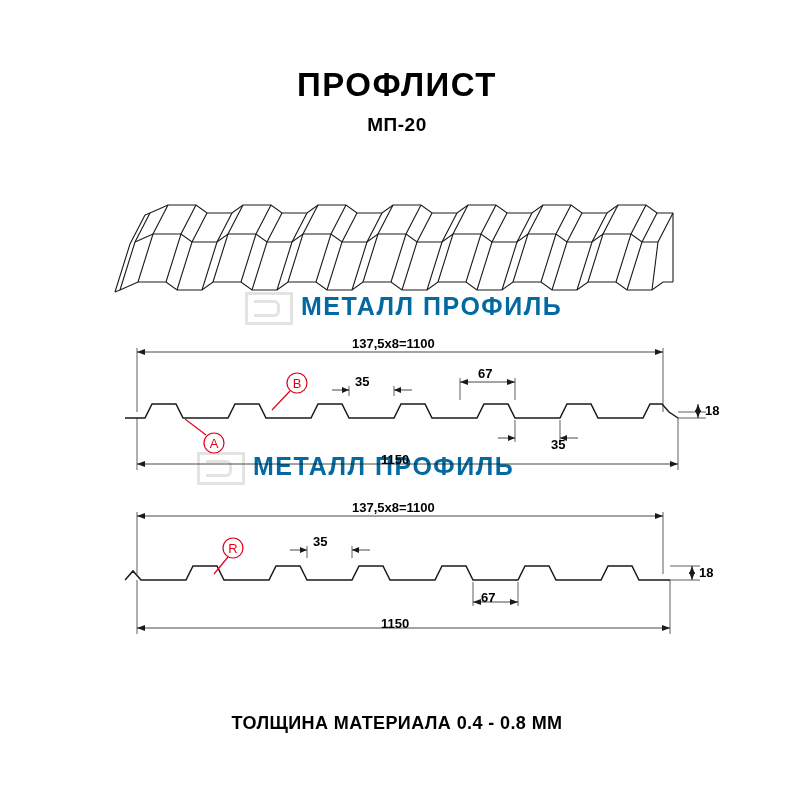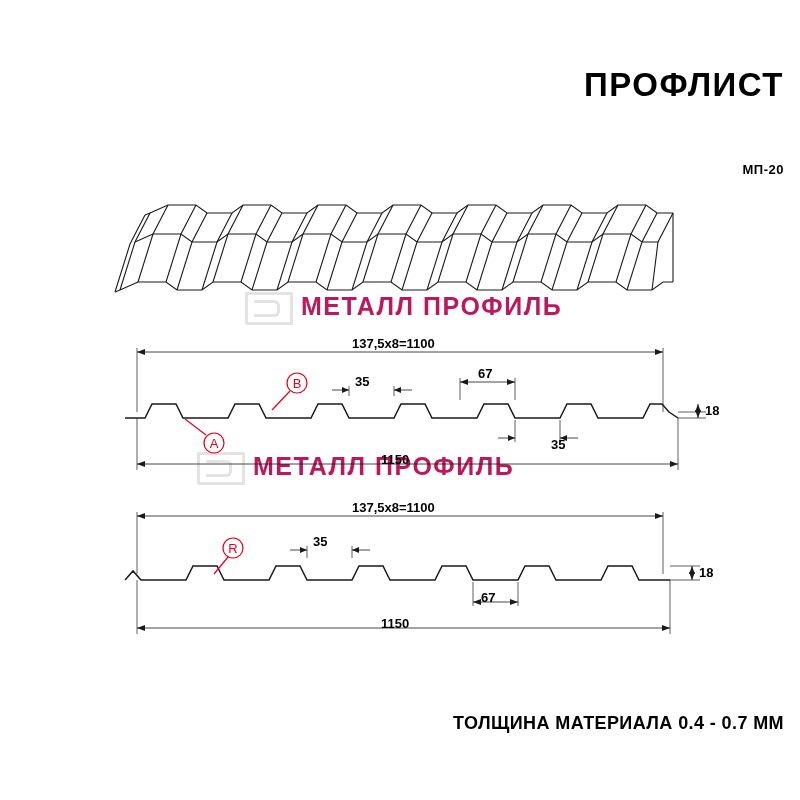--- a/index.html
+++ b/index.html
@@ -15,47 +15,46 @@
     color: #000000;
     overflow: hidden;
   }
   #sheet {
     position: absolute;
     inset: 0;
   }
   .title {
     position: absolute;
     left: 0;
-    right: 16px;
-    text-align: right;
+    right: 6px;
+    text-align: center;
     font-weight: bold;
     letter-spacing: 0.5px;
   }
   #main-title {
     top: 66px;
     font-size: 33px;
     letter-spacing: 1.5px;
   }
   #sub-title {
     top: 114px;
-    font-size: 13px;
-    font-weight: bold;
-    margin-top: 48px;
+    font-size: 19px;
+    font-weight: bold;
   }
   #bottom-note {
     bottom: 66px;
     font-size: 18px;
     font-weight: bold;
     letter-spacing: 0.4px;
   }
   .wm {
     position: absolute;
     font-family: "Liberation Sans", sans-serif;
     font-weight: bold;
-    color: #be185d;
+    color: #0369a1;
     font-size: 25px;
     letter-spacing: 1.5px;
     white-space: nowrap;
     user-select: none;
   }
   .wm .mark {
     display: inline-block;
     width: 46px;
     height: 30px;
     margin-right: 10px;
@@ -93,21 +92,21 @@
 
 <div class="wm" id="wm1">
   <span class="mark"></span><span>МЕТАЛЛ ПРОФИЛЬ</span>
 </div>
 <div class="wm" id="wm2">
   <span class="mark"></span><span>МЕТАЛЛ ПРОФИЛЬ</span>
 </div>
 
 <div class="title" id="main-title">ПРОФЛИСТ</div>
 <div class="title" id="sub-title">МП-20</div>
-<div class="title" id="bottom-note">ТОЛЩИНА МАТЕРИАЛА 0.4 - 0.7 ММ</div>
+<div class="title" id="bottom-note">ТОЛЩИНА МАТЕРИАЛА 0.4 - 0.8 ММ</div>
 
 <svg id="sheet" viewBox="0 0 800 800">
   <g fill="none" stroke="#1a1a1a" stroke-width="1.2" stroke-linejoin="miter" stroke-linecap="butt">
 
     <g stroke-width="1.1">
 
       <path d="M150 213 L168 205 L196 205 L207 213 L232 213 L243 205 L271 205 L282 213 L307 213 L318 205 L346 205 L357 213 L382 213 L393 205 L421 205 L432 213 L457 213 L468 205 L496 205 L507 213 L532 213 L543 205 L571 205 L582 213 L607 213 L618 205 L646 205 L657 213 L673 213"></path>
 
       <path d="M135 242 L153 234 L181 234 L192 242 L217 242 L228 234 L256 234 L267 242 L292 242 L303 234 L331 234 L342 242 L367 242 L378 234 L406 234 L417 242 L442 242 L453 234 L481 234 L492 242 L517 242 L528 234 L556 234 L567 242 L592 242 L603 234 L631 234 L642 242 L658 242"></path>
 

